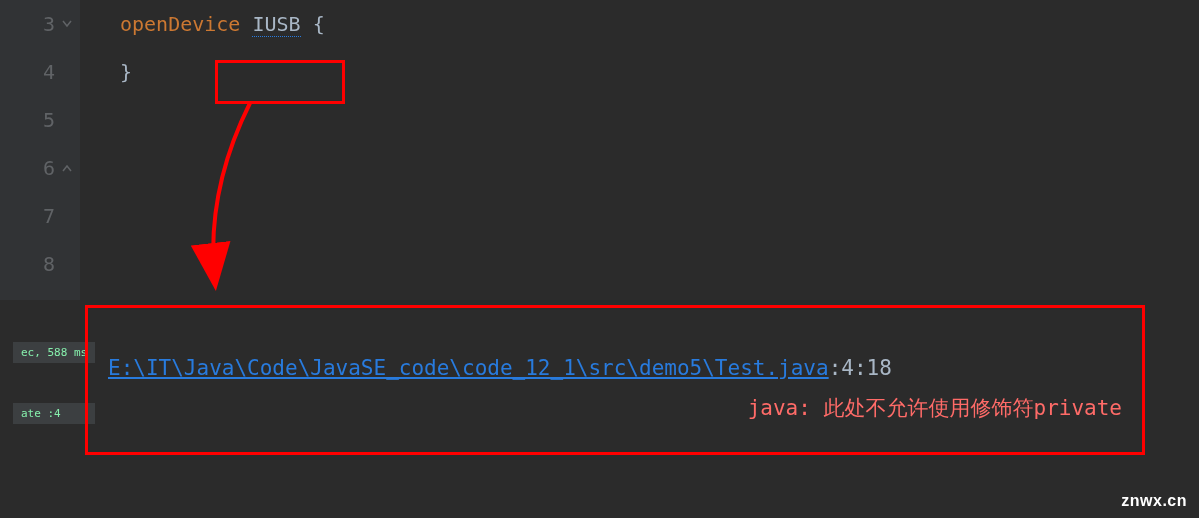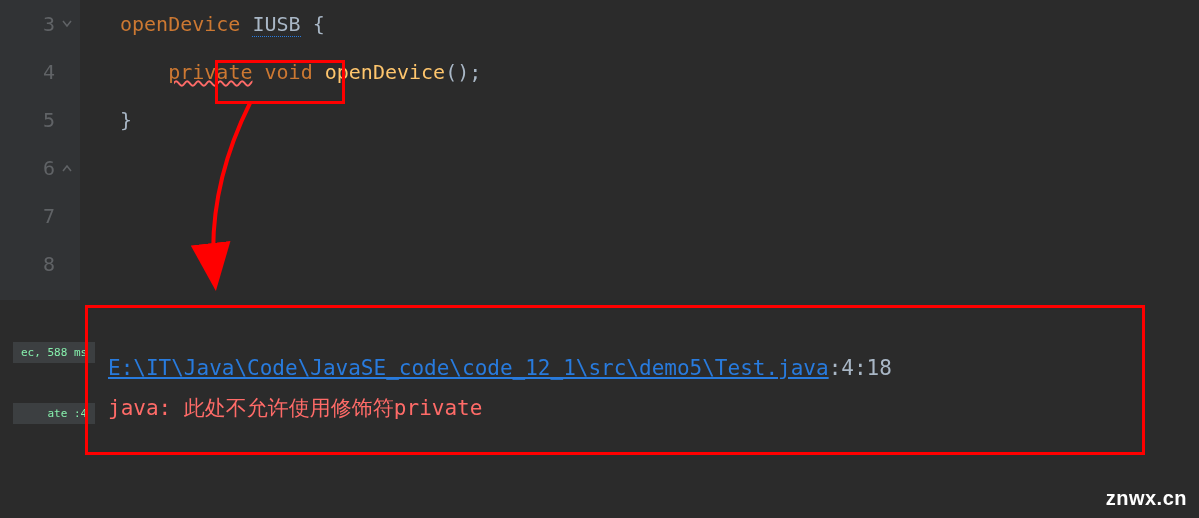--- a/index.html
+++ b/index.html
@@ -109,26 +109,26 @@
     .console-line {
       font-size: 21px;
       line-height: 40px;
       font-family: 'Consolas', 'Monaco', monospace;
     }
     .file-link {
       color: #287bde;
       text-decoration: underline;
     }
     .line-col { color: #a9b7c6; }
-    .error-text { color: #ff6b68; }
+    .error-text { color: #ff6b68; text-align: right; }
     .watermark {
       position: absolute;
       right: 12px;
       bottom: 8px;
-      font-size: 20px;
+      font-size: 16px;
       color: #ffffff;
       font-family: Arial, sans-serif;
       font-weight: bold;
       letter-spacing: 0.5px;
     }
   </style>
 </head>
 <body>
 
 <div class="editor-area">
@@ -149,42 +149,41 @@
         <svg width="10" height="10" viewBox="0 0 10 10">
             <path d="M1 8 L5 3 L9 8" stroke="#606366" stroke-width="1.5" fill="none"></path>
           </svg>
       </span>
     </div>
     <div class="gutter-line"><span>7</span></div>
     <div class="gutter-line"><span>8</span></div>
   </div>
   <div class="code-area">
     <div class="code-line"><span class="kw">openDevice </span><span class="type underline-blue">IUSB</span><span class="punct"> {</span></div>
-    <div class="code-line"><span>    </span><span class="kw underline-red-wavy">private</span><span class="kw"> void </span><span class="method">openDevice</span><span class="punct">();</span></div>
     <div class="code-line"><span class="punct">}</span></div>
     <div class="code-line"></div>
     <div class="code-line"></div>
   </div>
 </div>
 
 <div class="highlight-box private-box"></div>
 
 <svg class="arrow-svg" width="120" height="210">
   <defs>
     <marker id="arrowhead" markerWidth="12" markerHeight="10" refX="10" refY="5" orient="auto">
       <polygon points="0 0, 12 5, 0 10" fill="#ff0000"></polygon>
     </marker>
   </defs>
   <path d="M 70 0 Q 25 90 35 180" stroke="#ff0000" stroke-width="4" fill="none" marker-end="url(#arrowhead)"></path>
 </svg>
 
 <div class="console-wrapper">
   <div class="console-meta">
     <div class="console-meta-line">ec, 588 ms</div>
-    <div class="console-meta-line" style="margin-top:40px;text-align:right;"><span>ate </span><span>:4</span></div>
+    <div class="console-meta-line" style="margin-top:40px;"><span>ate </span><span>:4</span></div>
   </div>
 
   <div class="console-box">
     <div class="console-line">
       <span class="file-link">E:\IT\Java\Code\JavaSE_code\code_12_1\src\demo5\Test.java</span><span class="line-col">:4:18</span>
     </div>
     <div class="console-line error-text">
       <span>java: </span><span>此处不允许使用修饰符private</span>
     </div>
   </div>

